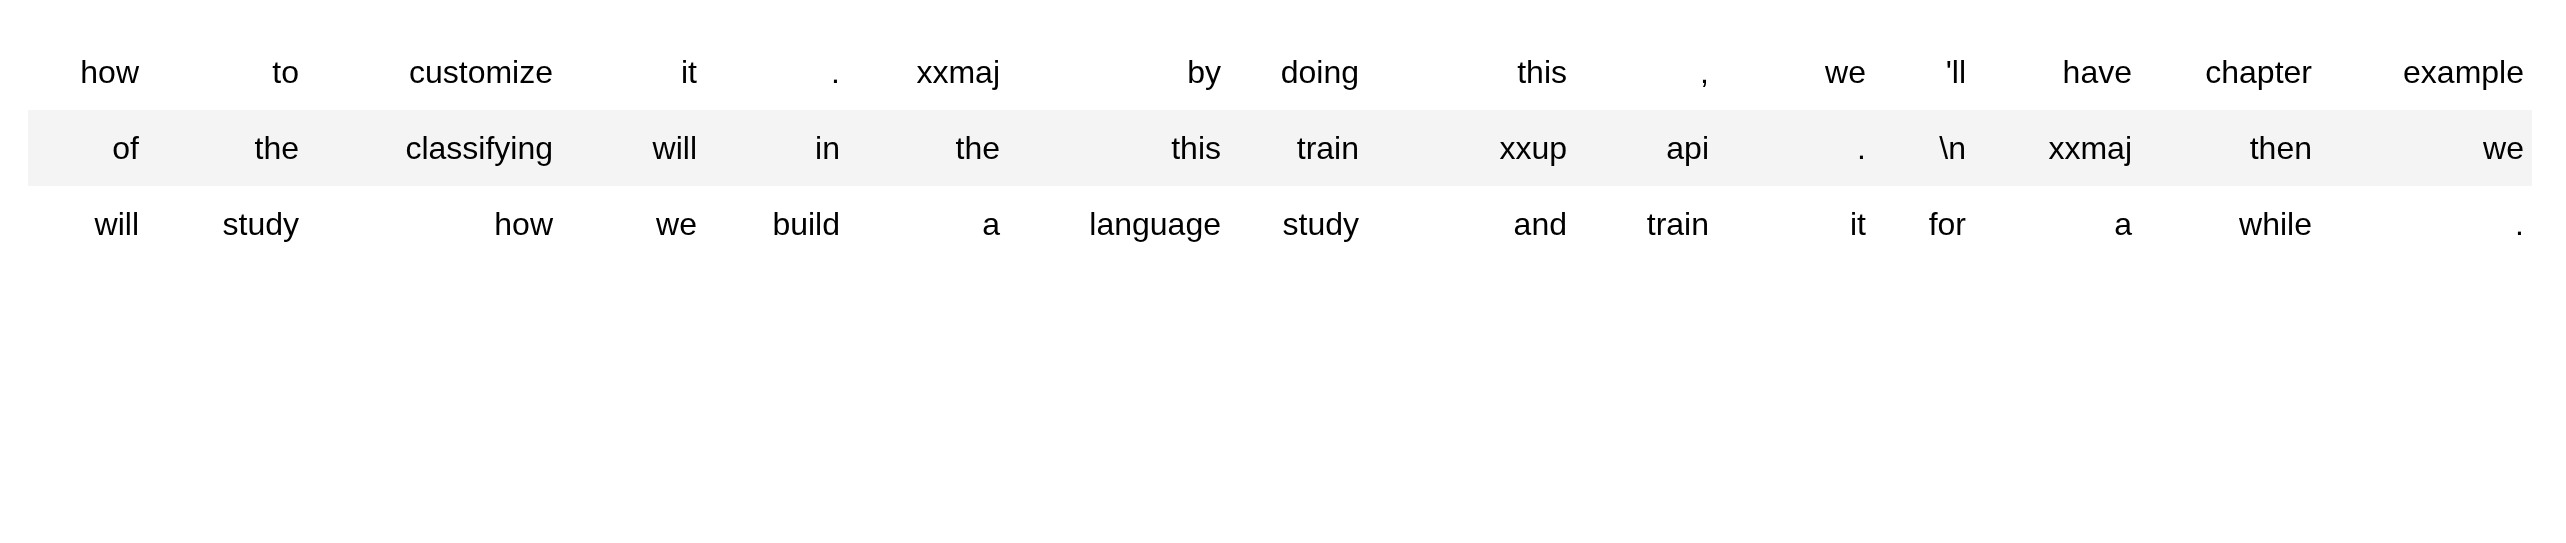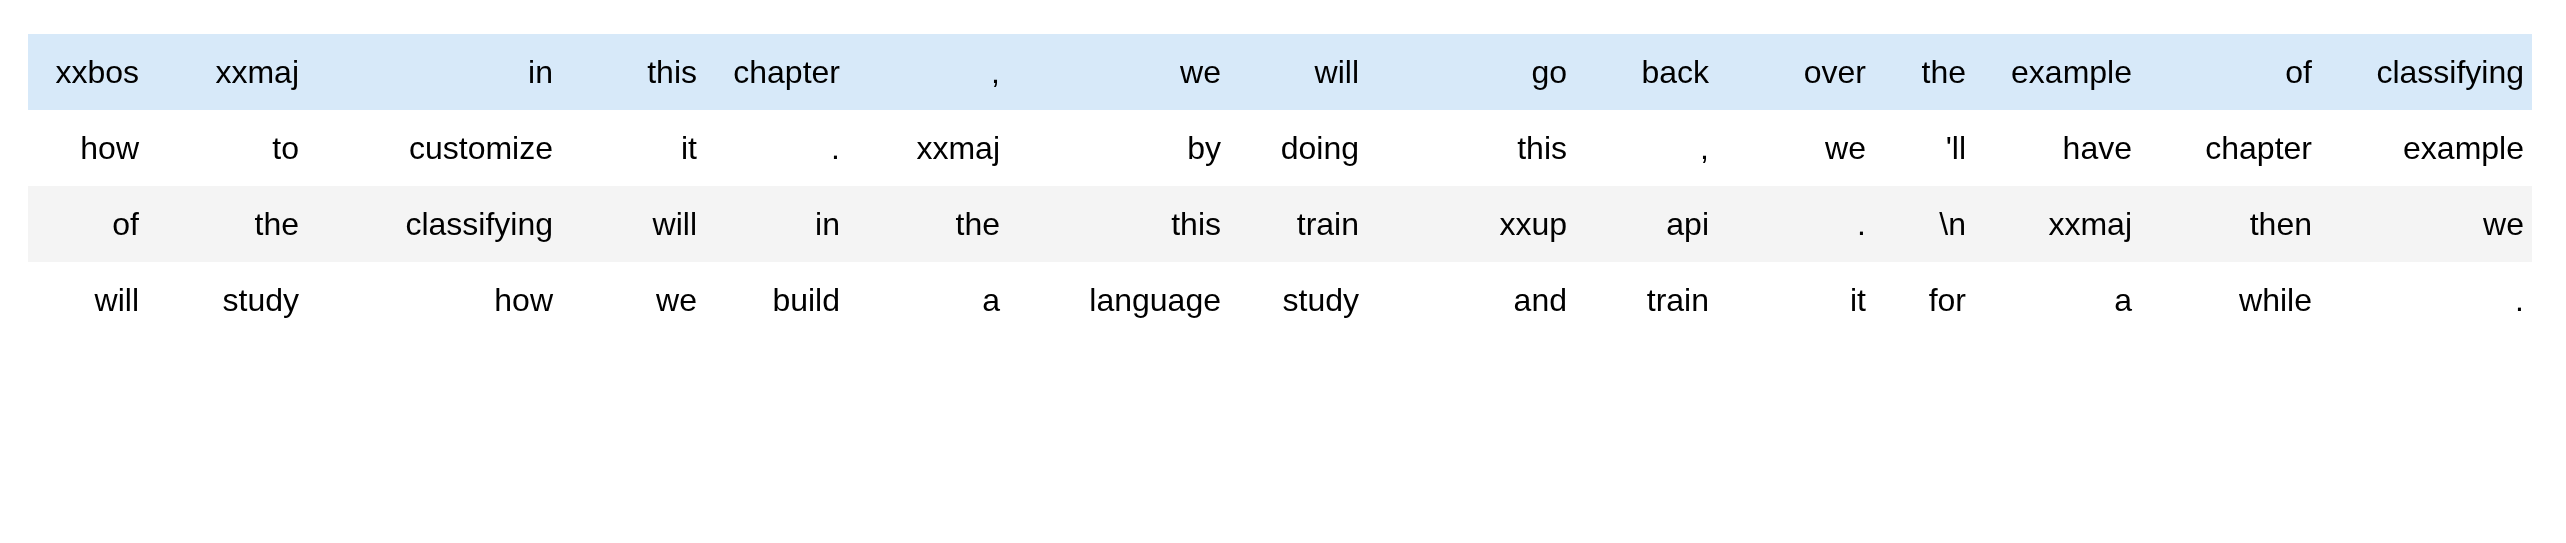--- a/index.html
+++ b/index.html
@@ -71,37 +71,20 @@
         <col class="c8">
         <col class="c9">
         <col class="c10">
       <col class="c11">
         <col class="c12">
         <col class="c13">
         <col class="c14">
         <col class="c15">
     </colgroup>
     <tbody>
-      <tr class="row-highlight">
-        <td>xxbos</td>
-        <td>xxmaj</td>
-        <td>in</td>
-        <td>this</td>
-        <td>chapter</td>
-        <td>,</td>
-        <td>we</td>
-        <td>will</td>
-        <td>go</td>
-        <td>back</td>
-        <td>over</td>
-        <td>the</td>
-        <td>example</td>
-        <td>of</td>
-        <td>classifying</td>
-      </tr>
       <tr class="row-plain">
         <td>how</td>
         <td>to</td>
         <td>customize</td>
         <td>it</td>
         <td>.</td>
         <td>xxmaj</td>
         <td>by</td>
         <td>doing</td>
         <td>this</td>

